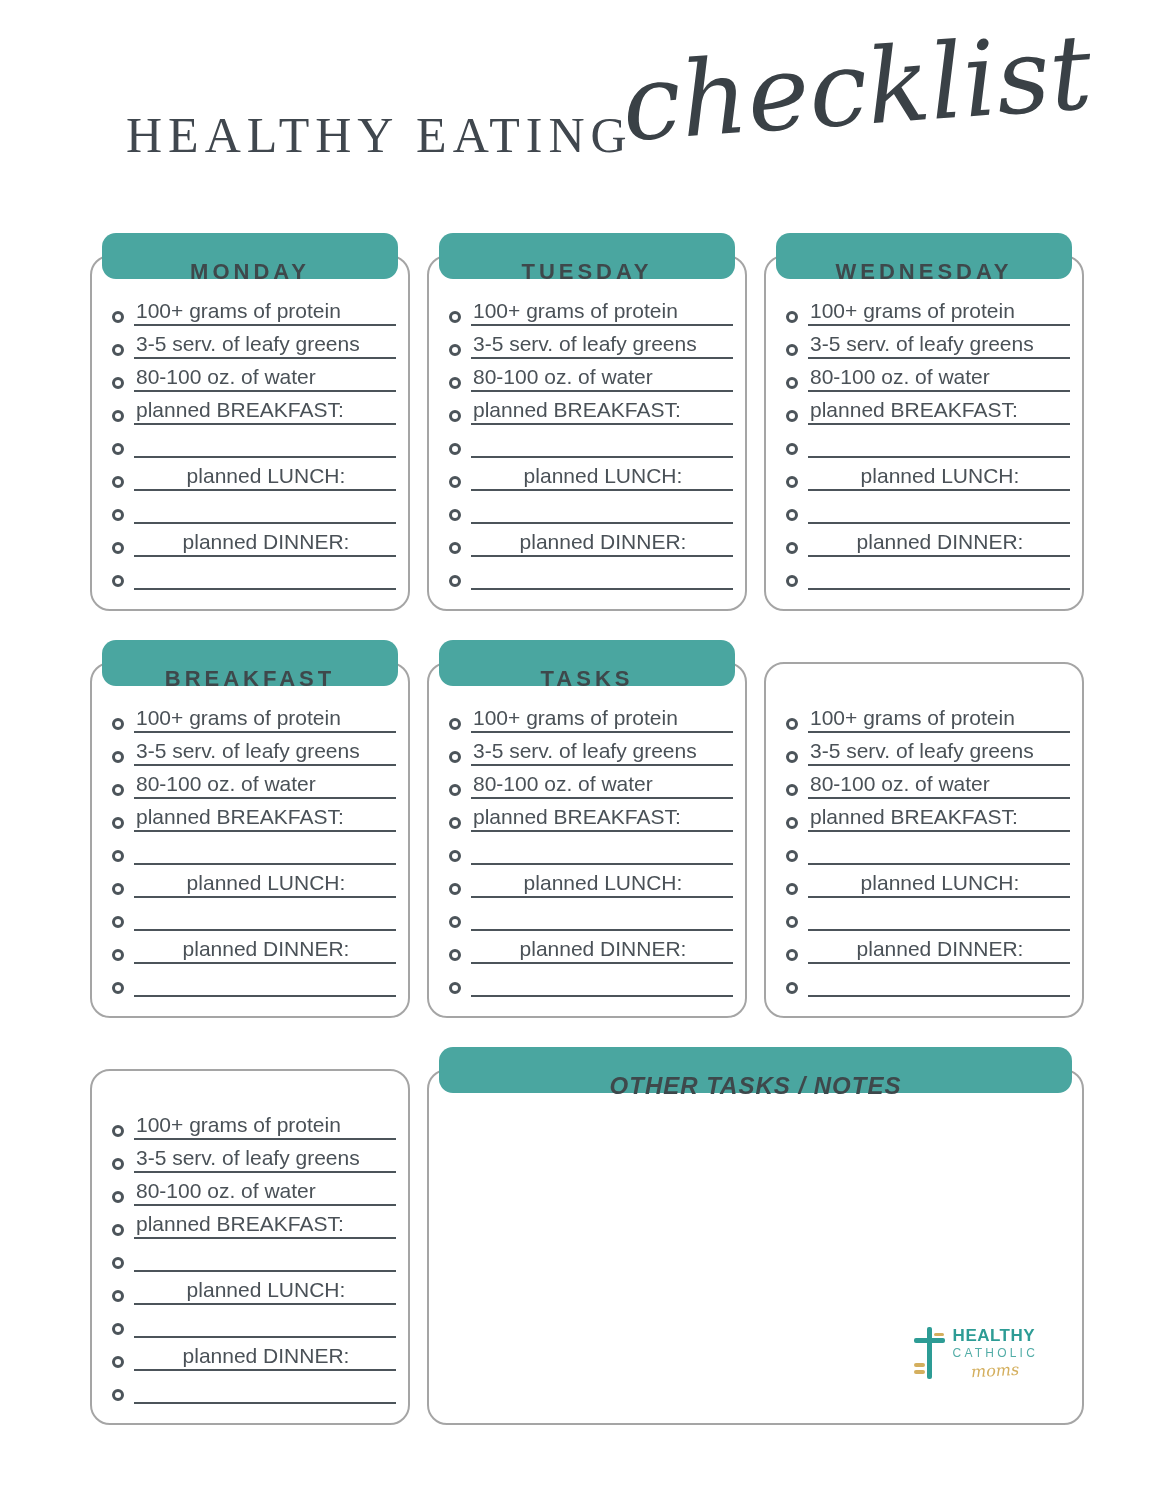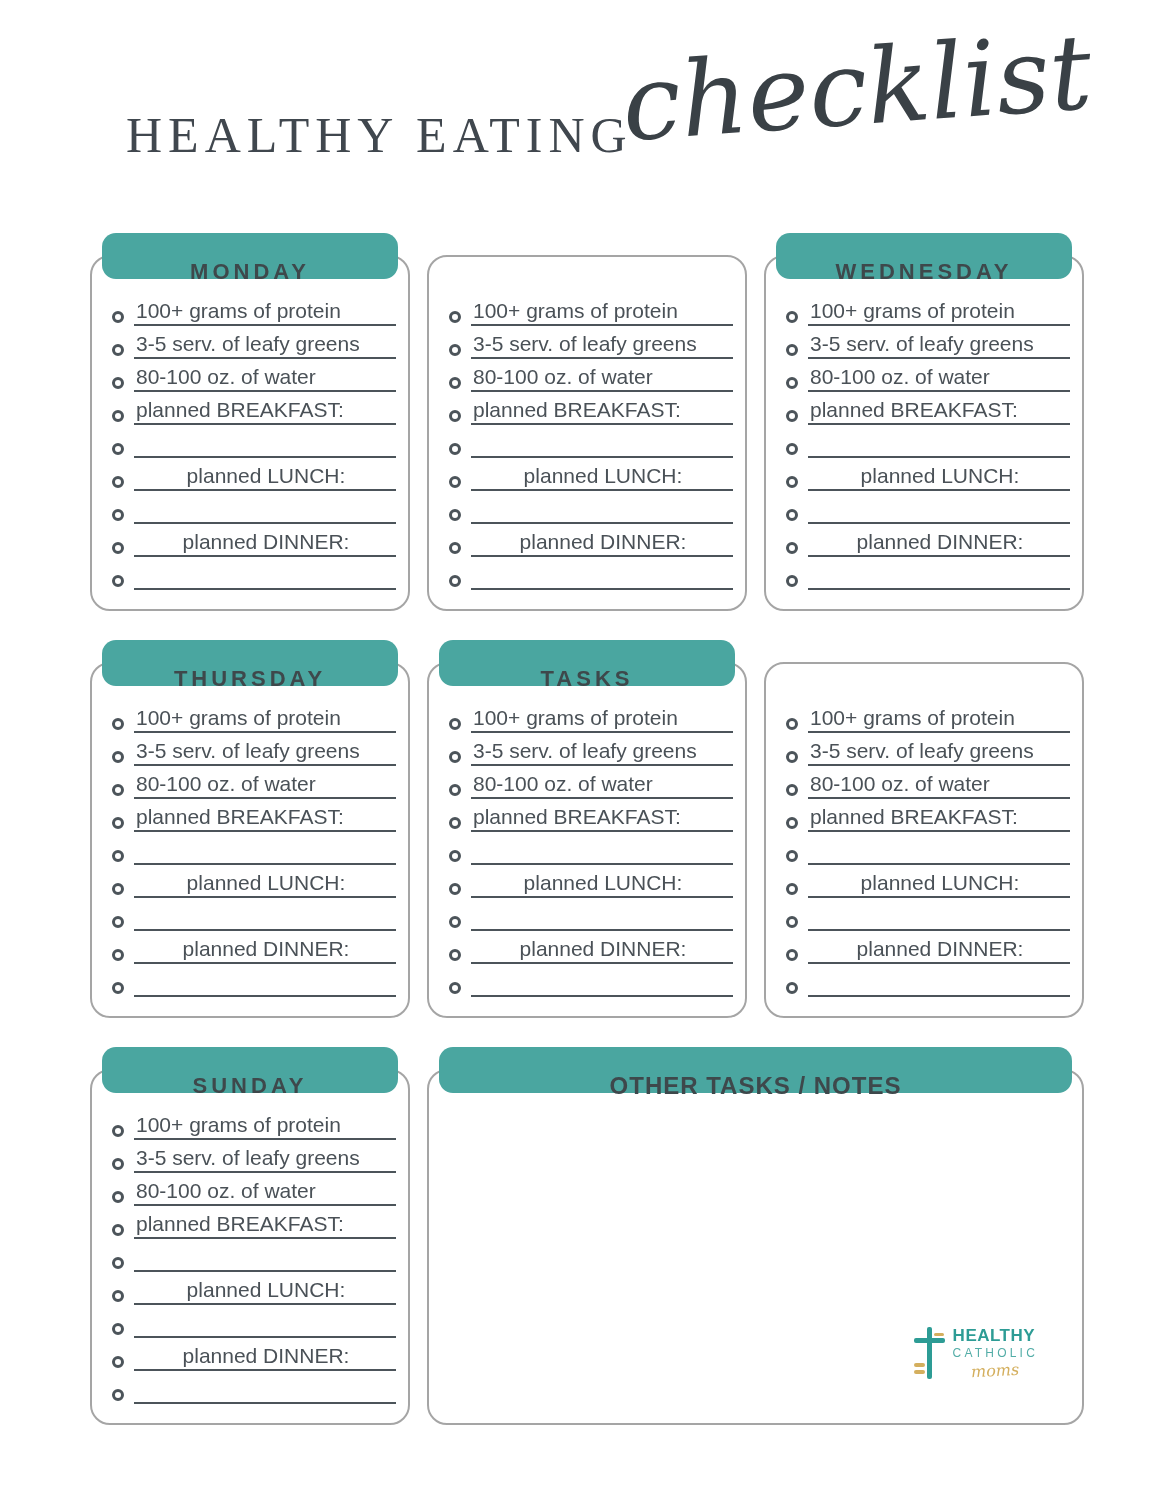--- a/index.html
+++ b/index.html
@@ -77,21 +77,21 @@
     display: flex; align-items: center; justify-content: center;
   }
   .pill span {
     font-weight: 700;
     font-size: 22px;
     letter-spacing: 4px;
     color: var(--header_text);
     white-space: nowrap;
     margin-top: 32px;
   }
-  .notes-card .pill span { letter-spacing: 1px; font-size: 24px; }
+  .notes-card .pill span { letter-spacing: 1px; font-size: 24px; font-style: italic; }
   .notes-inner { padding: 0; }
 
   
   .row {
     display: flex;
     align-items: flex-end;
     gap: 10px;
     height: 33px;
   }
   .circle {
@@ -189,20 +189,23 @@
           <span class="circle"></span>
           <span class="label center">planned DINNER:</span>
         </div>
         <div class="row">
           <span class="circle"></span>
           <span class="label"></span>
         </div>
       </div>
     </section>
     <section class="card day-card">
+      <div class="pill">
+        <span>TUESDAY</span>
+      </div>
       <div class="card-inner">
         <div class="row">
           <span class="circle"></span>
           <span class="label">100+ grams of protein</span>
         </div>
         <div class="row">
           <span class="circle"></span>
           <span class="label">3-5 serv. of leafy greens</span>
         </div>
         <div class="row">
@@ -273,21 +276,21 @@
           <span class="label center">planned DINNER:</span>
         </div>
         <div class="row">
           <span class="circle"></span>
           <span class="label"></span>
         </div>
       </div>
     </section>
     <section class="card day-card">
       <div class="pill">
-        <span>THURSDAY</span>
+        <span>BREAKFAST</span>
       </div>
       <div class="card-inner">
         <div class="row">
           <span class="circle"></span>
           <span class="label">100+ grams of protein</span>
         </div>
         <div class="row">
           <span class="circle"></span>
           <span class="label">3-5 serv. of leafy greens</span>
         </div>
@@ -398,23 +401,20 @@
           <span class="circle"></span>
           <span class="label center">planned DINNER:</span>
         </div>
         <div class="row">
           <span class="circle"></span>
           <span class="label"></span>
         </div>
       </div>
     </section>
     <section class="card day-card">
-      <div class="pill">
-        <span>SUNDAY</span>
-      </div>
       <div class="card-inner">
         <div class="row">
           <span class="circle"></span>
           <span class="label">100+ grams of protein</span>
         </div>
         <div class="row">
           <span class="circle"></span>
           <span class="label">3-5 serv. of leafy greens</span>
         </div>
         <div class="row">

